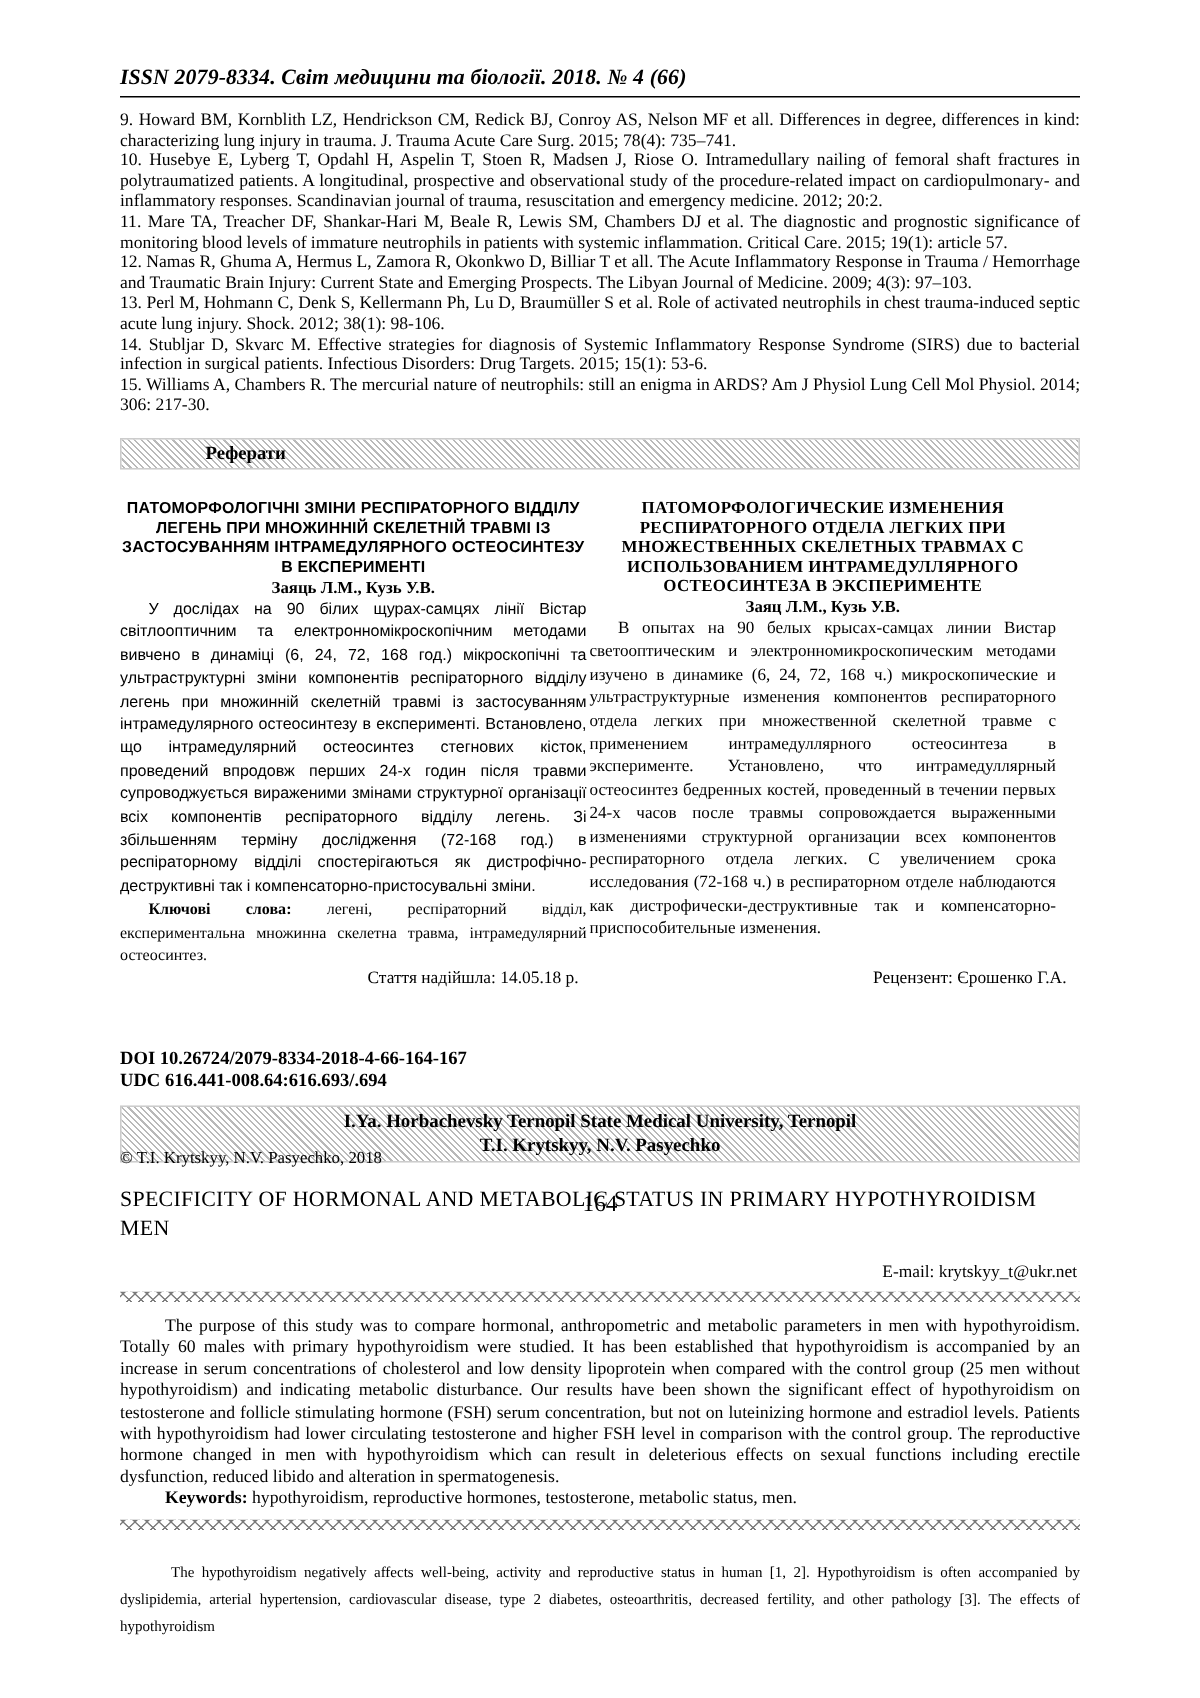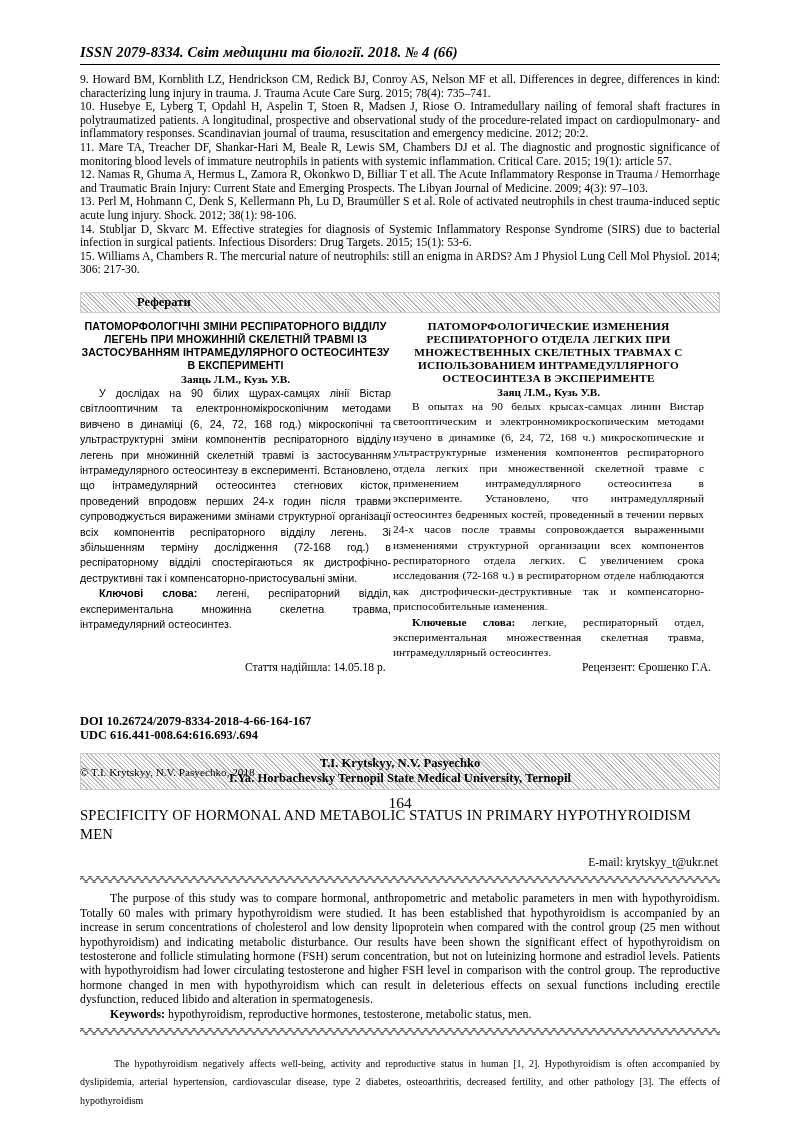--- a/index.html
+++ b/index.html
@@ -68,21 +68,21 @@
     font-size: 12.5px;
     font-weight: bold;
     font-family: "Liberation Serif", serif;
     padding-left: 56px;
   }
 
   
   .abs-cols {
     display: flex;
     gap: 2px;
-    margin-top: 7px;
+    margin-top: 20px;
   }
   .abs-col {
     width: 311px;
   }
   .abs-title {
     font-family: "Liberation Sans", sans-serif;
     font-weight: bold;
     font-size: 10.6px;
     line-height: 13.0px;
     text-align: center;
@@ -115,21 +115,21 @@
     line-height: 15.4px;
   }
   .abs-kw {
     font-size: 11.4px;
     line-height: 15.4px;
     text-align: justify;
     text-indent: 19px;
     margin-top: 0;
   }
   .abs-kw.sans {
-    font-family: Liberation Sans, sans-serif;
+    font-family: Liberation Serif, serif;
     font-size: 10.7px;
   }
   .abs-kw b { font-weight: bold; }
 
   
   .submit-row {
     display: flex;
     justify-content: space-between;
     font-size: 11.6px;
     margin-top: 0;
@@ -255,38 +255,37 @@
       <div class="abs-title">ПАТОМОРФОЛОГІЧНІ ЗМІНИ РЕСПІРАТОРНОГО ВІДДІЛУ ЛЕГЕНЬ ПРИ МНОЖИННІЙ СКЕЛЕТНІЙ ТРАВМІ ІЗ ЗАСТОСУВАННЯМ ІНТРАМЕДУЛЯРНОГО ОСТЕОСИНТЕЗУ В ЕКСПЕРИМЕНТІ</div>
       <div class="abs-authors">Заяць Л.М., Кузь У.В.</div>
       <div class="abs-body sans">У дослідах на 90 білих щурах-самцях лінії Вістар світлооптичним та електронномікроскопічним методами вивчено в динаміці (6, 24, 72, 168 год.) мікроскопічні та ультраструктурні зміни компонентів респіраторного відділу легень при множинній скелетній травмі із застосуванням інтрамедулярного остеосинтезу в експерименті. Встановлено, що інтрамедулярний остеосинтез стегнових кісток, проведений впродовж перших 24-х годин після травми супроводжується вираженими змінами структурної організації всіх компонентів респіраторного відділу легень. Зі збільшенням терміну дослідження (72-168 год.) в респіраторному відділі спостерігаються як дистрофічно-деструктивні так і компенсаторно-пристосувальні зміни.</div>
       <div class="abs-kw sans"><b>Ключові слова:</b> <span>легені, респіраторний відділ, експериментальна множинна скелетна травма, інтрамедулярний остеосинтез.</span></div>
     </div>
 
     <div class="abs-col">
       <div class="abs-title serif-t">ПАТОМОРФОЛОГИЧЕСКИЕ ИЗМЕНЕНИЯ РЕСПИРАТОРНОГО ОТДЕЛА ЛЕГКИХ ПРИ МНОЖЕСТВЕННЫХ СКЕЛЕТНЫХ ТРАВМАХ С ИСПОЛЬЗОВАНИЕМ ИНТРАМЕДУЛЛЯРНОГО ОСТЕОСИНТЕЗА В ЭКСПЕРИМЕНТЕ</div>
       <div class="abs-authors">Заяц Л.М., Кузь У.В.</div>
       <div class="abs-body">В опытах на 90 белых крысах-самцах линии Вистар светооптическим и электронномикроскопическим методами изучено в динамике (6, 24, 72, 168 ч.) микроскопические и ультраструктурные изменения компонентов респираторного отдела легких при множественной скелетной травме с применением интрамедуллярного остеосинтеза в эксперименте. Установлено, что интрамедуллярный остеосинтез бедренных костей, проведенный в течении первых 24-х часов после травмы сопровождается выраженными изменениями структурной организации всех компонентов респираторного отдела легких. С увеличением срока исследования (72-168 ч.) в респираторном отделе наблюдаются как дистрофически-деструктивные так и компенсаторно-приспособительные изменения.</div>
-      <div class="abs-kw"><b>Ключевые слова:</b> <span>легкие, респираторный отдел, экспериментальная множественная скелетная травма, интрамедуллярный остеосинтез.</span></div>
     </div>
 
   </div>
 
   <div class="submit-row">
     <span>Стаття надійшла: 14.05.18 р.</span>
     <span>Рецензент: Єрошенко Г.А.</span>
   </div>
 
   <div class="doi-block">
     <div>DOI 10.26724/2079-8334-2018-4-66-164-167</div>
     <div>UDC 616.441-008.64:616.693/.694</div>
   </div>
 
   <div class="hatch banner-authors">
+    <div>I.Ya. Horbachevsky Ternopil State Medical University, Ternopil</div>
     <div>T.I. Krytskyy, N.V. Pasyechko</div>
-    <div>I.Ya. Horbachevsky Ternopil State Medical University, Ternopil</div>
   </div>
 
   <div class="art-title">SPECIFICITY OF HORMONAL AND METABOLIC STATUS IN PRIMARY HYPOTHYROIDISM MEN</div>
 
   <div class="email-row">E-mail: krytskyy_t@ukr.net</div>
 
   <div class="wavy"></div>
 
   <div class="en-abs">The purpose of this study was to compare hormonal, anthropometric and metabolic parameters in men with hypothyroidism. Totally 60 males with primary hypothyroidism were studied. It has been established that hypothyroidism is accompanied by an increase in serum concentrations of cholesterol and low density lipoprotein when compared with the control group (25 men without hypothyroidism) and indicating metabolic disturbance. Our results have been shown the significant effect of hypothyroidism on testosterone and follicle stimulating hormone (FSH) serum concentration, but not on luteinizing hormone and estradiol levels. Patients with hypothyroidism had lower circulating testosterone and higher FSH level in comparison with the control group. The reproductive hormone changed in men with hypothyroidism which can result in deleterious effects on sexual functions including erectile dysfunction, reduced libido and alteration in spermatogenesis.</div>
   <div class="en-kw"><b>Keywords:</b> <span>hypothyroidism, reproductive hormones, testosterone, metabolic status, men.</span></div>

